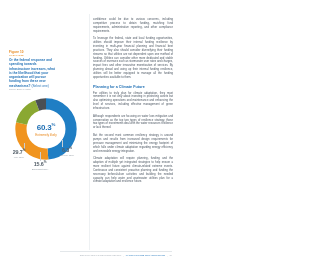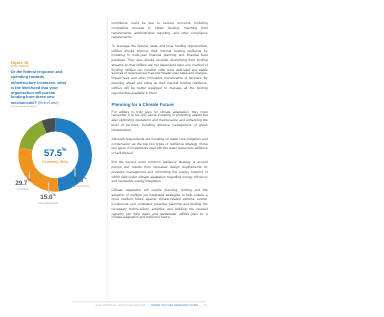--- a/index.html
+++ b/index.html
@@ -133,21 +133,21 @@
           <circle cx="50" cy="50" r="38" fill="none" stroke="#1f7ec4" stroke-width="17" stroke-dasharray="115.58 123.17" stroke-dashoffset="0"></circle>
 
           <circle cx="50" cy="50" r="38" fill="none" stroke="#f0941f" stroke-width="17" stroke-dasharray="70.92 167.83" stroke-dashoffset="-115.58"></circle>
 
           <circle cx="50" cy="50" r="38" fill="none" stroke="#8aa832" stroke-width="17" stroke-dasharray="37.25 201.50" stroke-dashoffset="-186.50"></circle>
 
           <circle cx="50" cy="50" r="38" fill="none" stroke="#4a4f55" stroke-width="17" stroke-dasharray="15.04 223.71" stroke-dashoffset="-223.75"></circle>
         </g>
       </svg>
       <div class="donut-center">
-        <div class="big"><span>57.5</span><sup>%</sup></div>
+        <div class="big"><span>60.3</span><sup>%</sup></div>
         <div class="cap">Extremely likely</div>
       </div>
     </div>
 
     <div class="leader" style="left:24px;top:143px;width:.4px;height:6px;"></div>
     <div class="leader" style="left:40px;top:152px;width:.4px;height:9px;"></div>
     <div class="leader" style="left:62px;top:140px;width:.4px;height:7px;"></div>
 
     <div class="cl" id="cl-very">
       <div class="v"><span>29.7</span><sup>%</sup></div>

